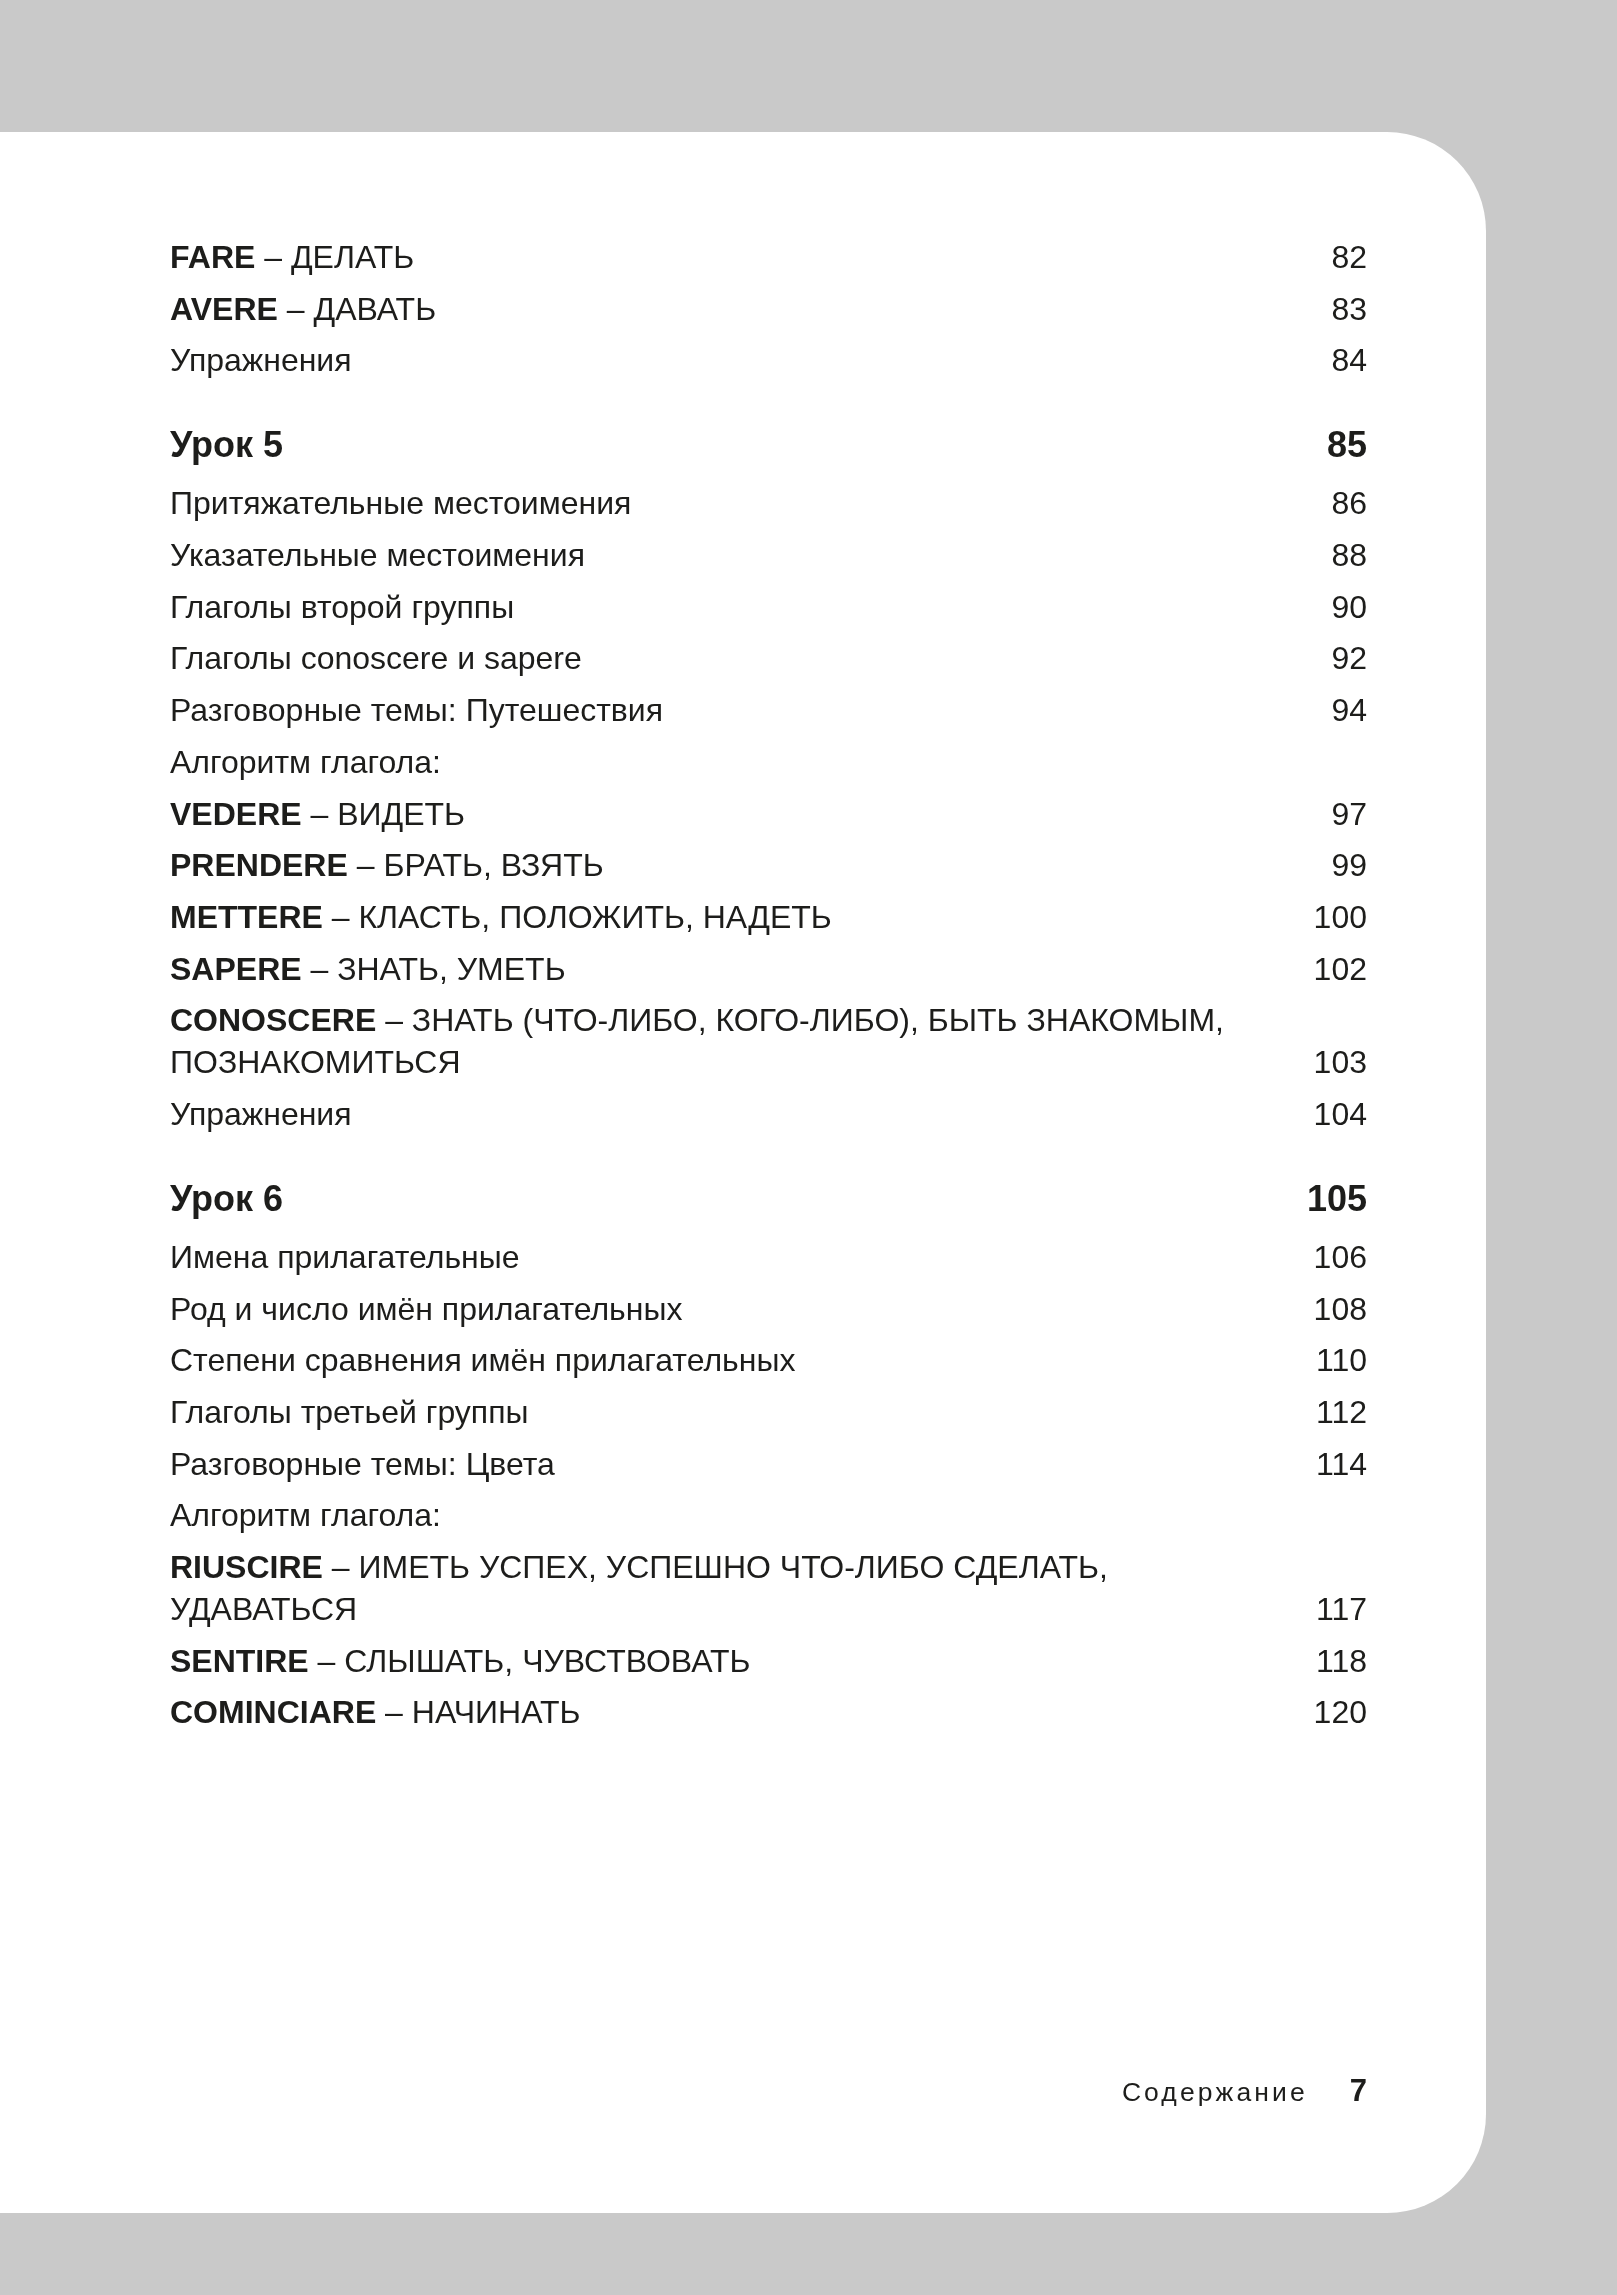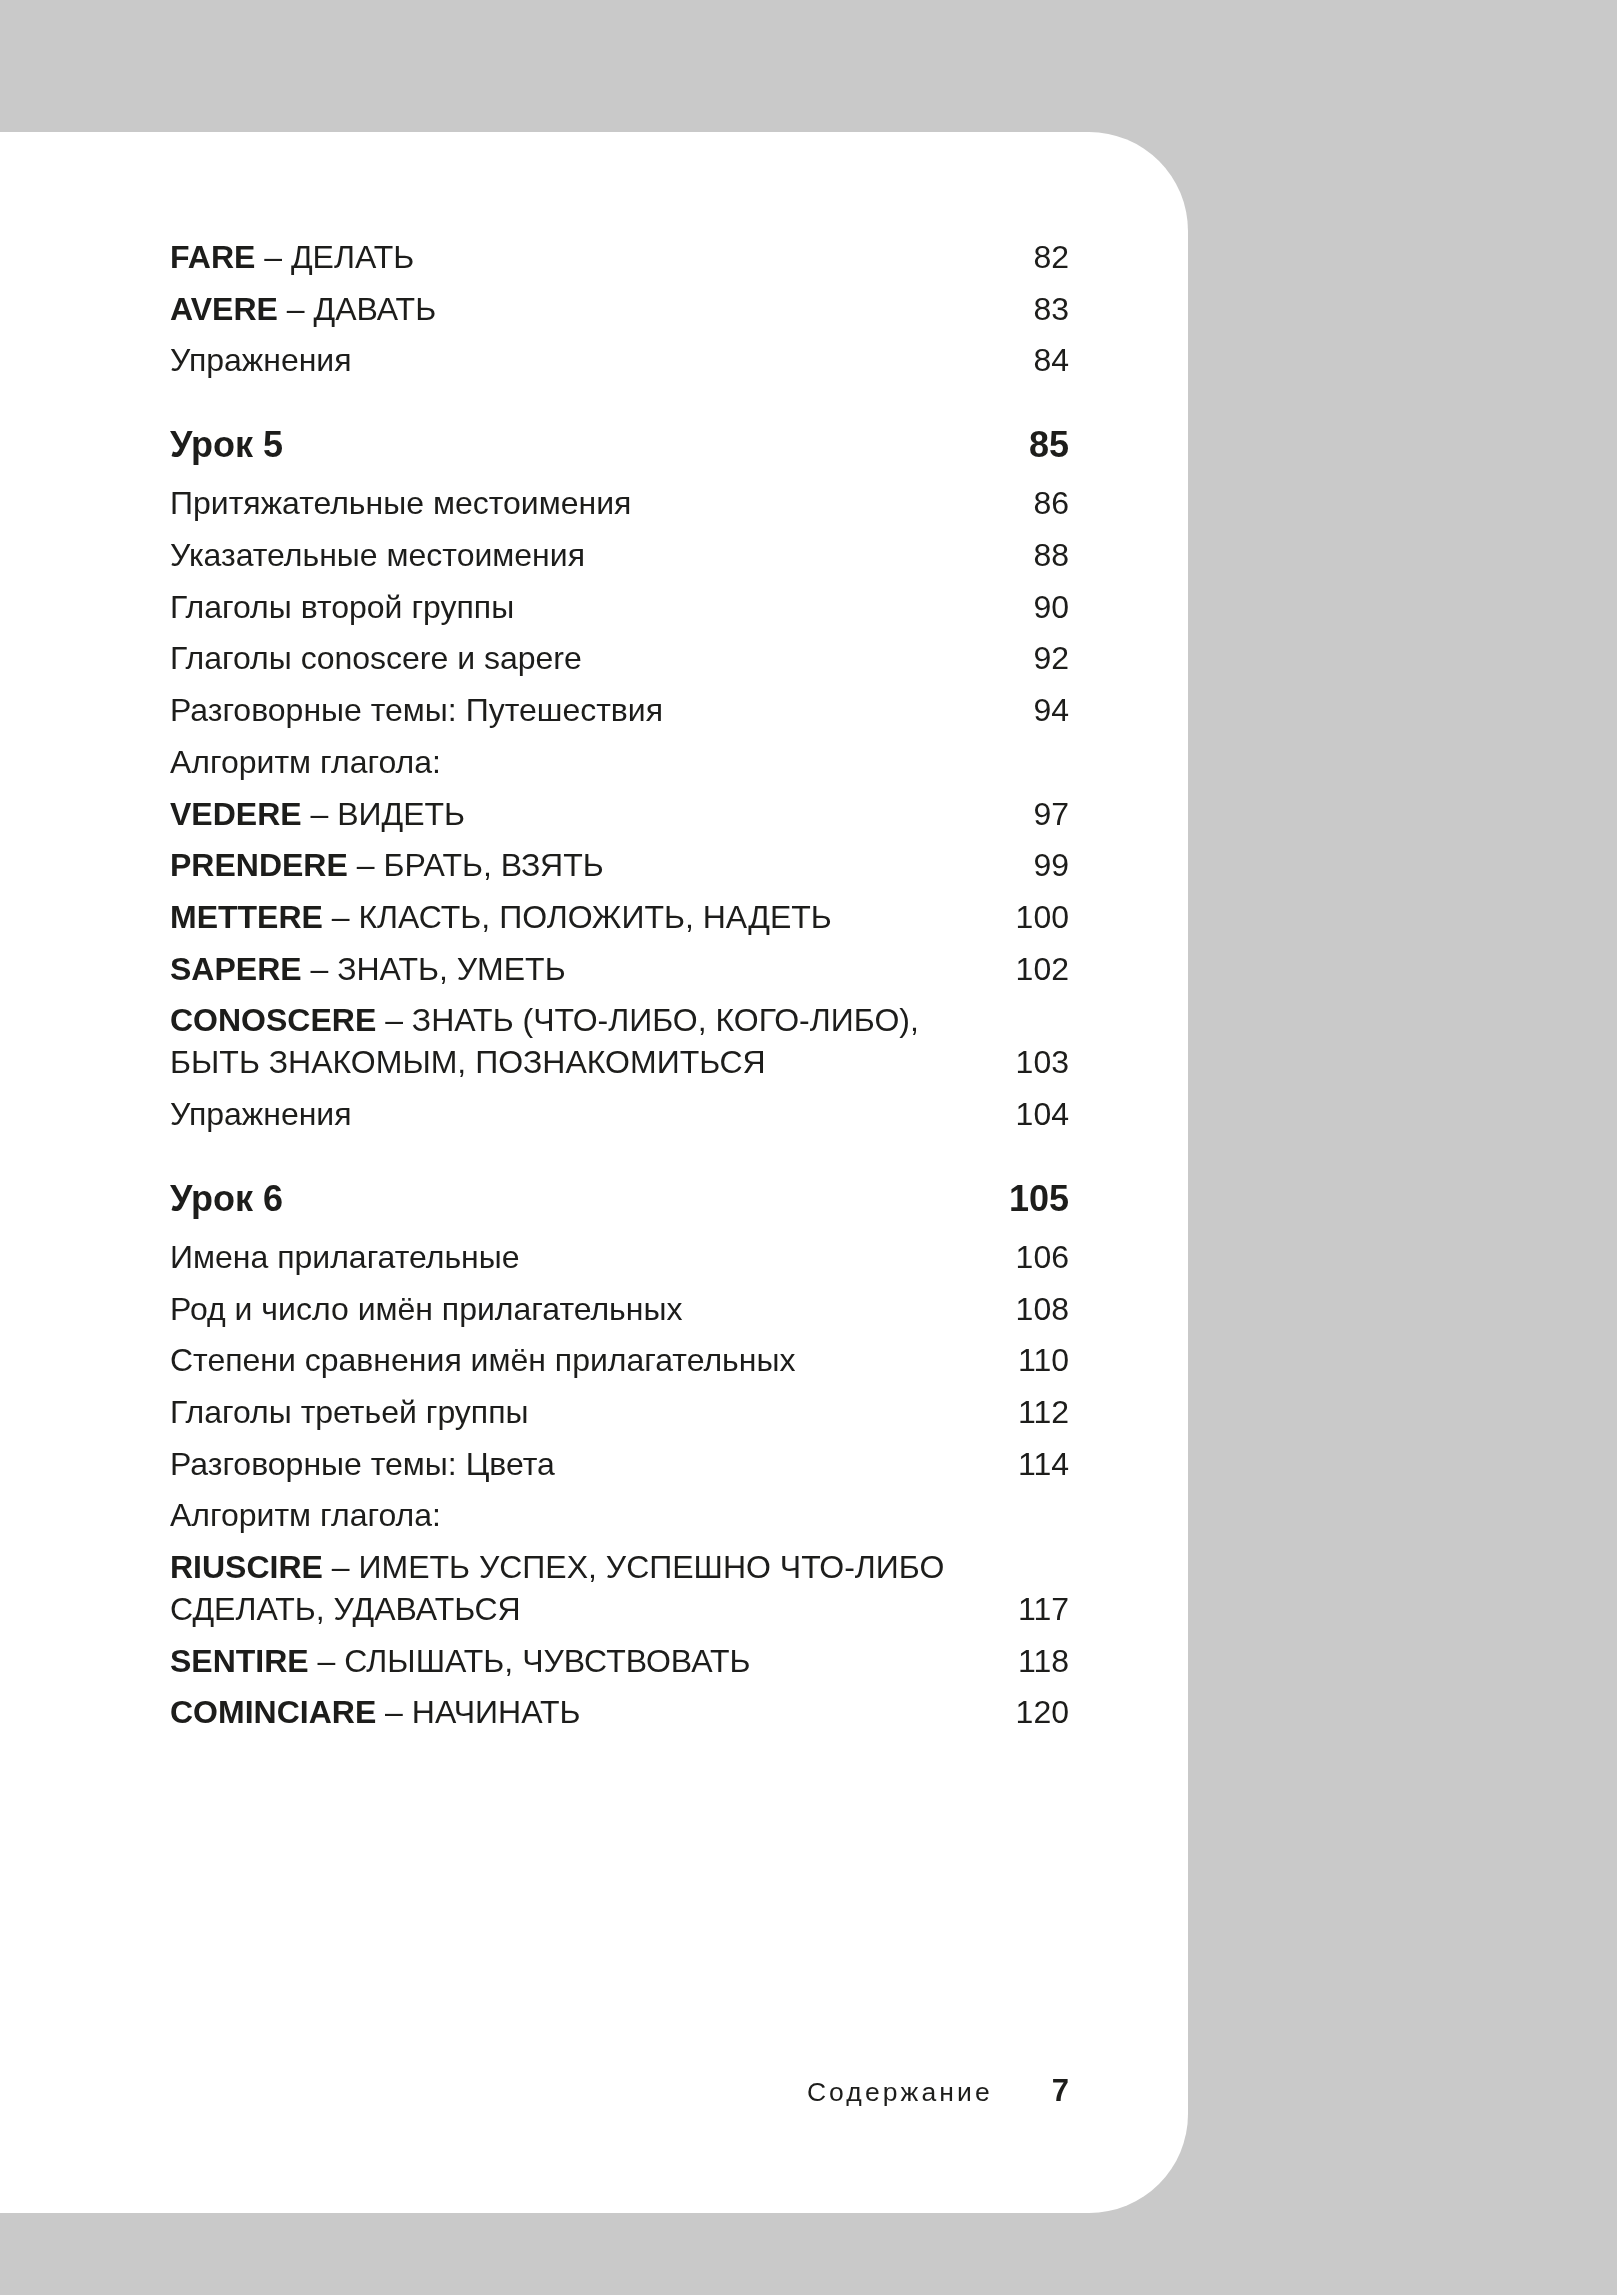--- a/index.html
+++ b/index.html
@@ -9,21 +9,21 @@
     background: #c9c9c9;
     position: relative;
     overflow: hidden;
     font-family: "Liberation Sans", sans-serif;
     color: #1d1d1b;
   }
   .book-page {
     position: absolute;
     left: 0;
     top: 132px;
-    width: 1188px;
+    width: 1486px;
     height: 2081px;
     background: #ffffff;
     border-radius: 0 99px 99px 0;
   }
   .toc-content {
     position: absolute;
     left: 170px;
     right: 119px;
     top: 104px;
   }
@@ -50,21 +50,21 @@
     margin-top: 41px;
     margin-bottom: 14px;
     justify-content: flex-end;
   }
   .page-footer {
     position: absolute;
     right: 119px;
     bottom: 104px;
     display: flex;
     align-items: baseline;
-    gap: 59px;
+    gap: 42px;
   }
   .page-footer .f-label {
     font-size: 26.5px;
     letter-spacing: 3.1px;
   }
   .page-footer .f-page {
     font-size: 31px;
     font-weight: bold;
   }
 </style>

